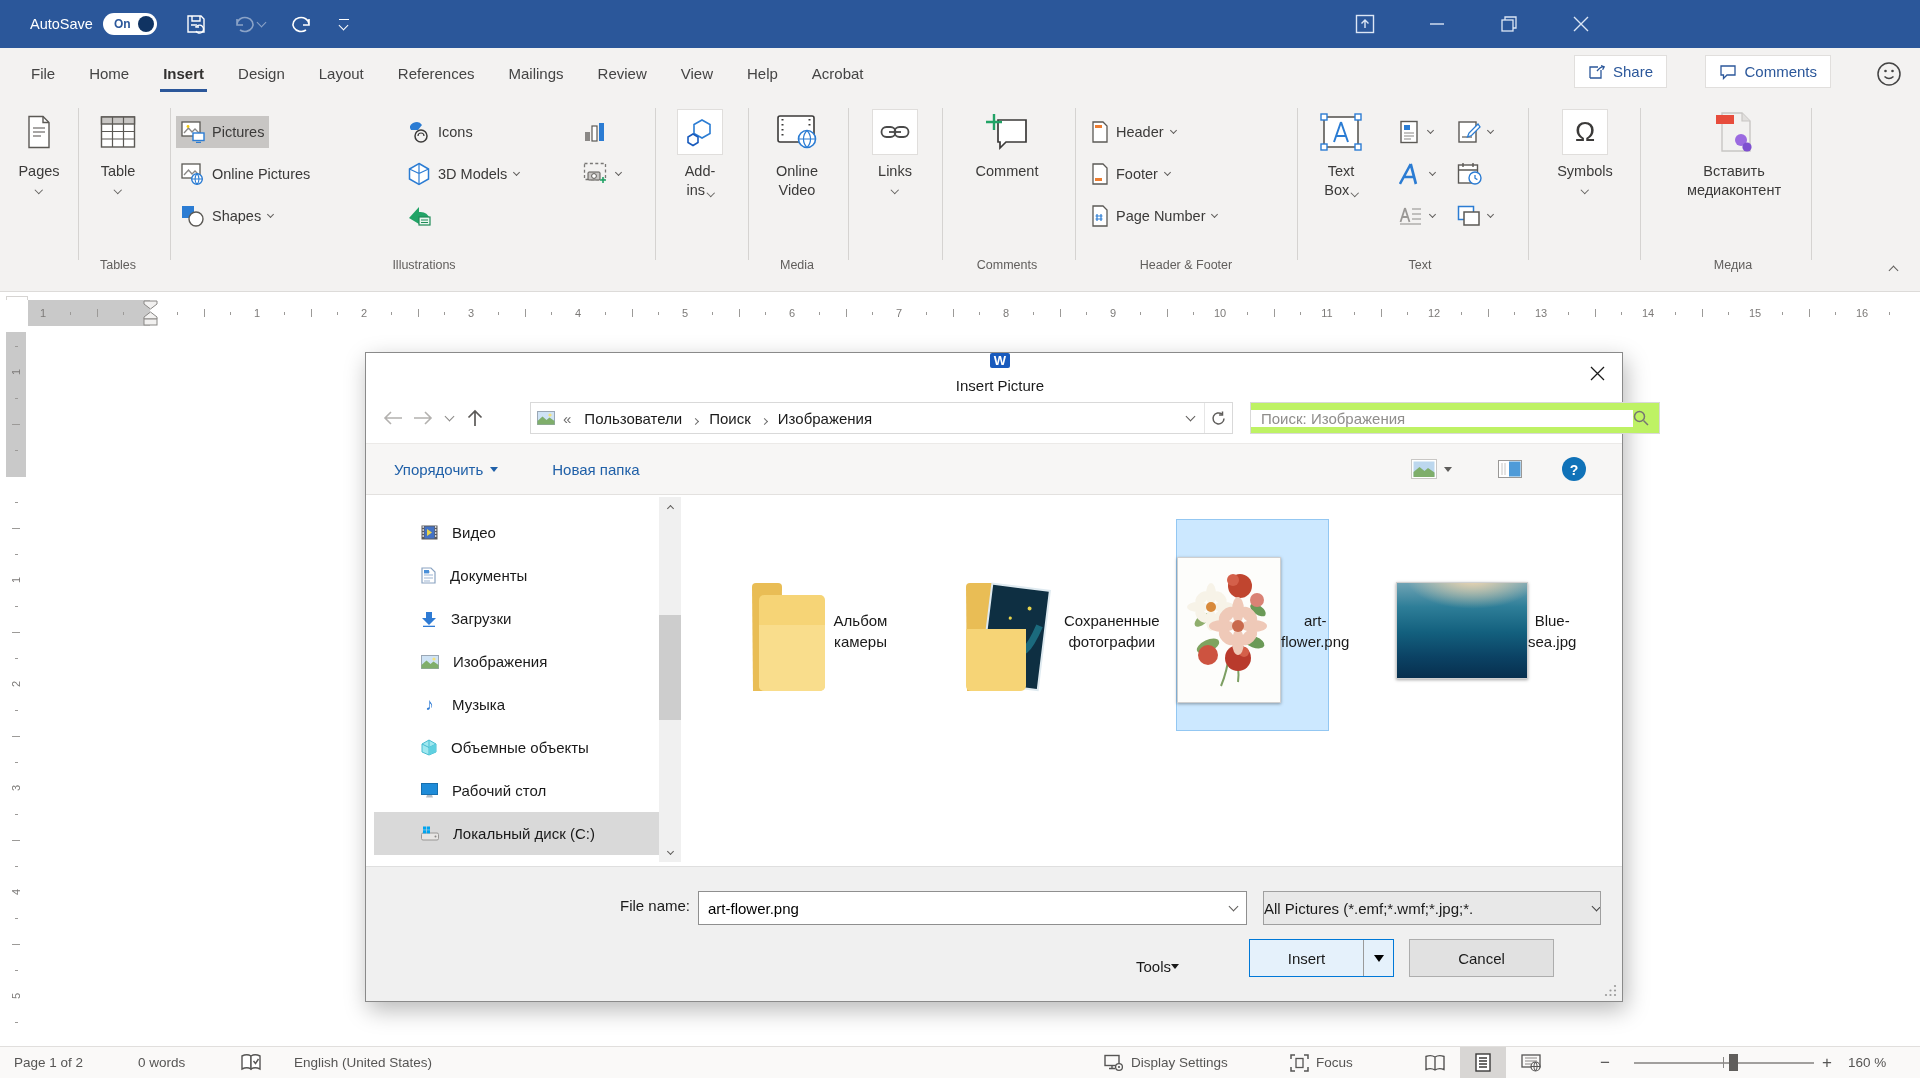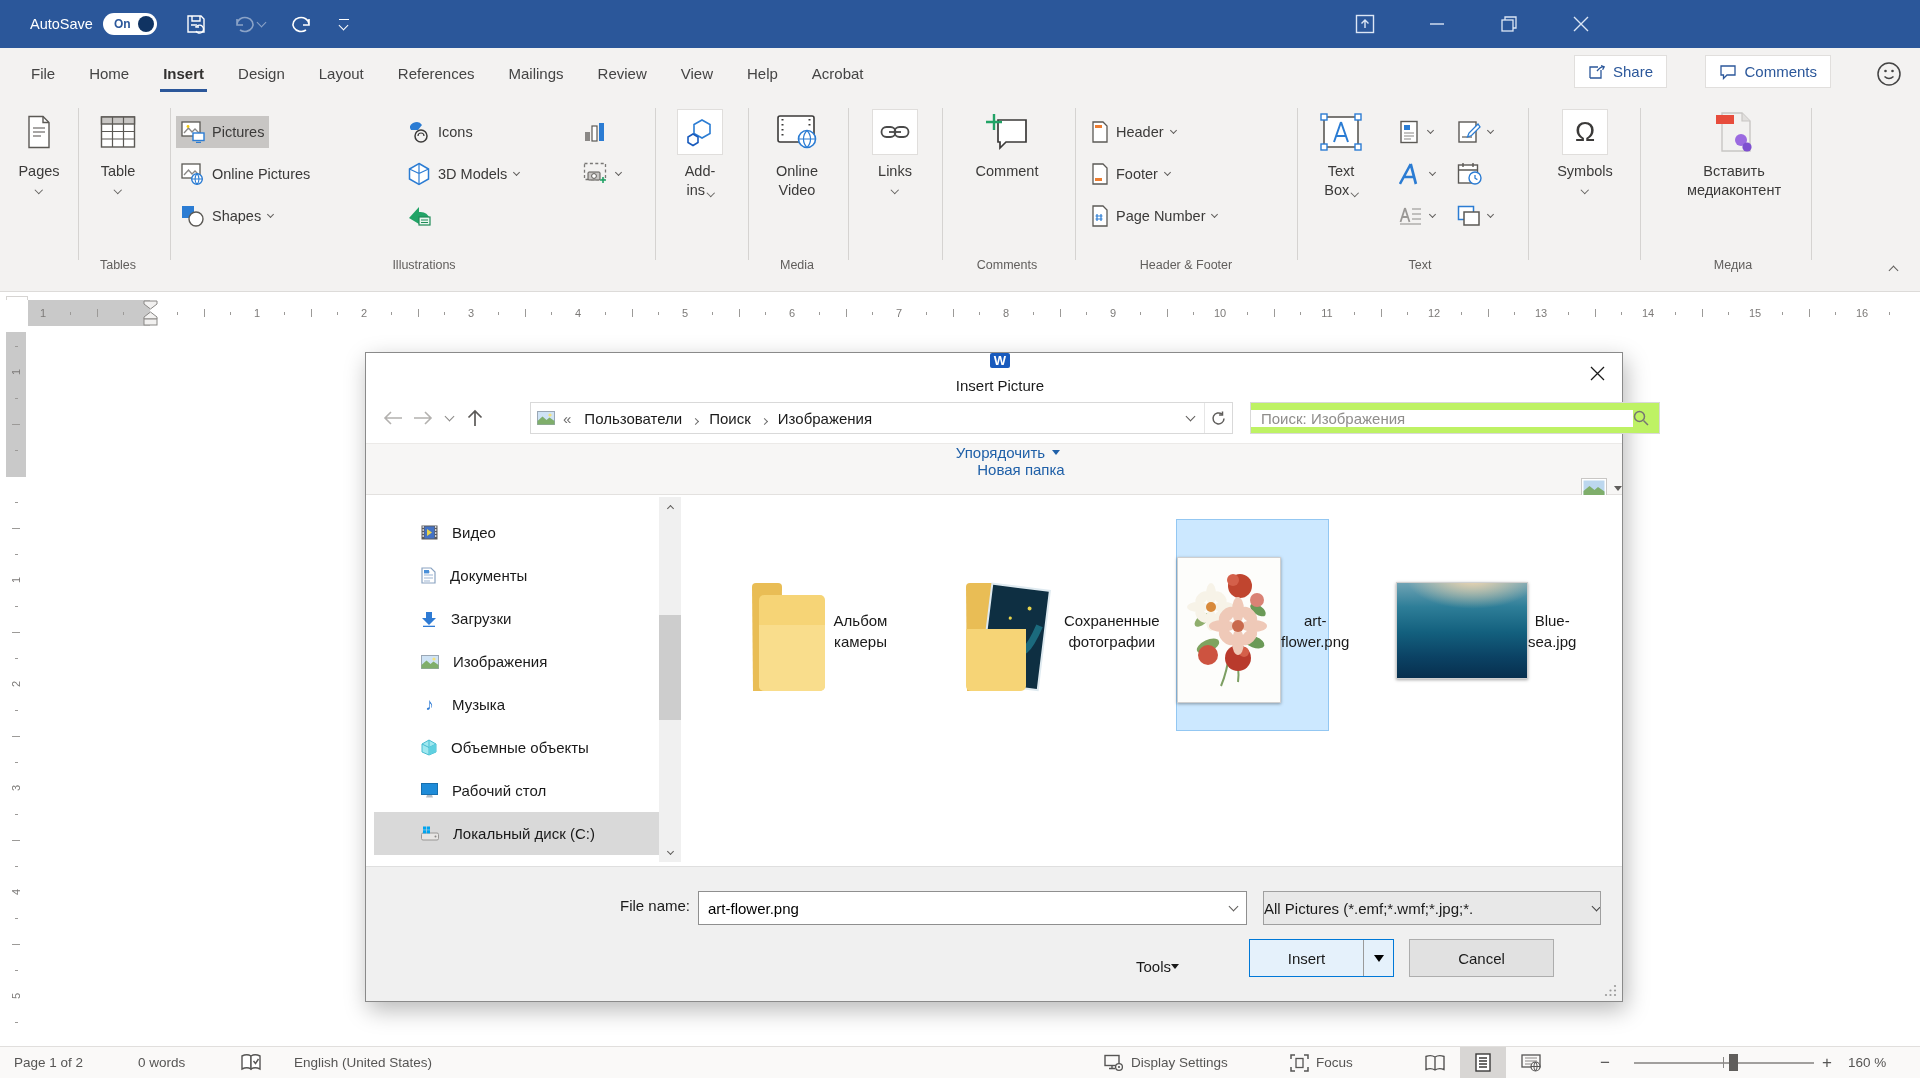--- a/index.html
+++ b/index.html
@@ -68,21 +68,21 @@
 .navbtn {width:30px; height:30px; display:flex; align-items:center; justify-content:center; cursor:pointer;}
 .addrbar {position:absolute; left:164px; top:9px; width:703px; height:32px; border:1px solid #d9d9d9; background:#fff; display:flex; align-items:center; padding-left:6px;}
 .crumb {padding:0 9px; cursor:pointer; white-space:nowrap;}
 .csep {color:#6d6d6d; margin:0 2px;}
 .addr-end {margin-left:auto; display:flex; align-items:center; height:100%;}
 .addr-end .part {width:28px; height:100%; display:flex; align-items:center; justify-content:center; color:#5f5d5b; cursor:pointer;}
 .addr-end .part + .part {border-left:1px solid #e6e6e6;}
 .searchbox {position:absolute; left:884px; top:9px; width:410px; height:32px; border:1px solid #d9d9d9; background:#bef264; display:flex; align-items:center;}
 .searchbox input {flex:1; border:none; outline:none; font:italic 15px "Liberation Sans",sans-serif; color:#1a1a1a; padding:0 10px;}
 .searchbox input::placeholder {color:#8f8d8b; font-style:normal;}
-.toolbarrow {position:absolute; left:0; top:90px; right:0; height:52px; background:#f7f6f5; border-top:1px solid #eceae8; border-bottom:1px solid #e3e1df; display:flex; align-items:center; color:#2060a8;flex-direction:column;}
+.toolbarrow {position:absolute; left:0; top:90px; right:0; height:52px; background:#f7f6f5; border-top:1px solid #eceae8; border-bottom:1px solid #e3e1df; display:flex; align-items:center; color:#2060a8;}
 .tbtn {display:flex; align-items:center; gap:7px; cursor:pointer;}
 .dlg-content {position:absolute; left:0; top:142px; right:0; height:371px; background:#fff;}
 .sideitem {position:absolute; left:8px; width:292px; height:43px; display:flex; align-items:center; gap:14px; padding-left:47px; font-size:15px; cursor:pointer; white-space:nowrap;}
 .sideitem.sel {background:#d9d9d9;}
 .sscroll {position:absolute; left:293px; top:2px; width:22px; height:365px; background:#f0f0f0;}
 .sscroll .thumb {position:absolute; left:0; top:118px; width:22px; height:105px; background:#cdcdcd;}
 .sscroll .ar {position:absolute; left:0; width:22px; height:19px; display:flex; align-items:center; justify-content:center; color:#5f5d5b;}
 .tile {position:absolute; top:24px; width:153px; height:212px; display:flex; align-items:center; padding-top:4px; cursor:pointer;}
 .tile.sel {background:#cce8ff; border:1px solid #93c7f2;}
 .tile .iconzone {height:152px; width:100%; display:flex; align-items:flex-end; justify-content:center;}

